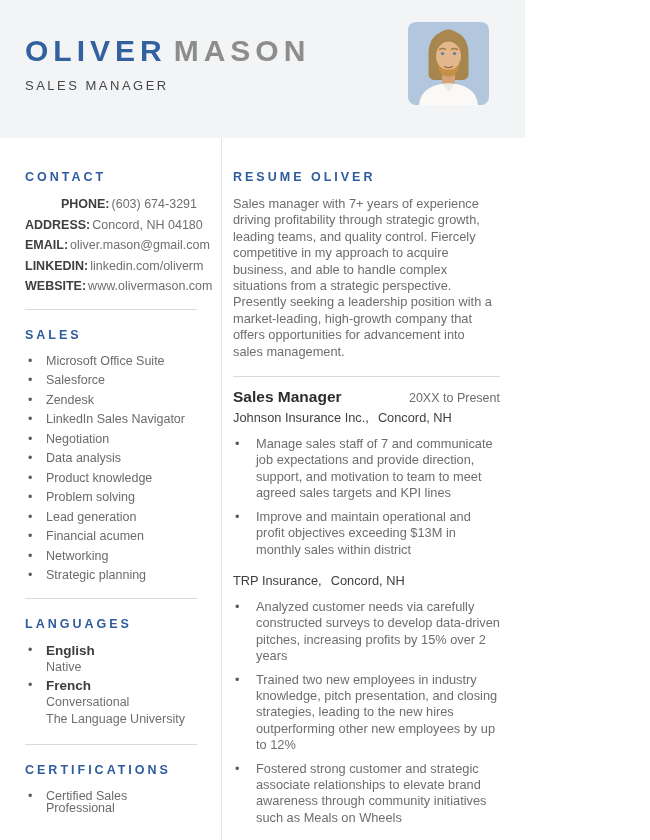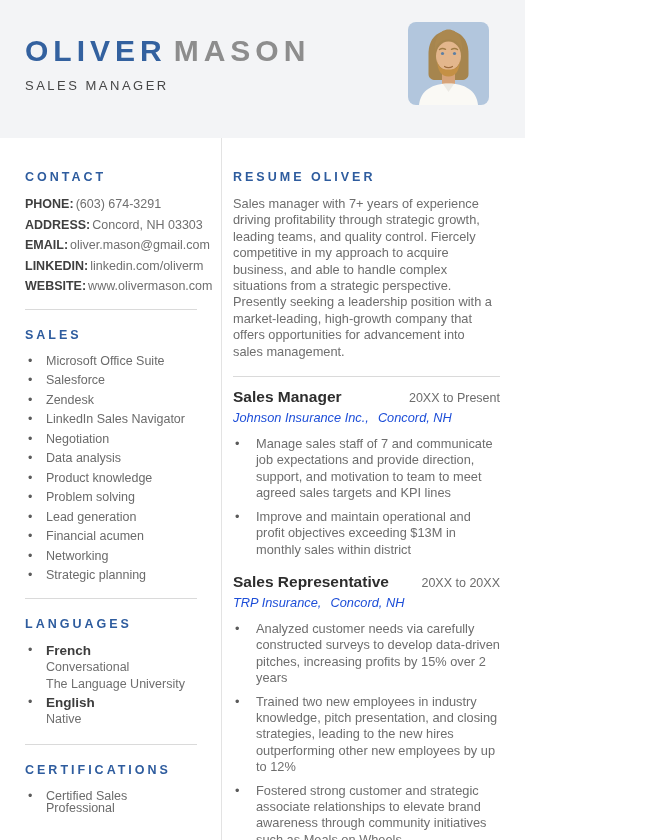--- a/index.html
+++ b/index.html
@@ -56,21 +56,21 @@
     font-size: 12.5px;
     font-weight: 700;
     letter-spacing: 3px;
     color: #2e5c9e;
     line-height: 13px;
   }
   hr.rule { border: none; border-top: 1px solid #dadada; margin: 16px 0 0 0; }
   .after-rule { margin-top: 19px; }
 
   
-  .contact-list { margin-top: 14px; }
+  .contact-list { margin-top: 14px; text-align: right; }
   .contact-item { font-size: 12.5px; line-height: 12.5px; margin-bottom: 8px; white-space: nowrap; }
   .c-label { font-weight: 700; color: #3f3f3f; }
   .c-value { color: #6f6f6f; margin-left: 2px; }
 
   .plain-list { margin-top: 13px; }
   .li-row { display: flex; padding-left: 3px; margin-bottom: 7px; }
   .bullet { width: 18px; flex: none; color: #5a5a5a; font-size: 12.5px; line-height: 12.5px; }
   .bullet::before { content: "•"; }
   .li-text { color: #6b6b6b; font-size: 12.5px; line-height: 12.5px; }
 
@@ -86,21 +86,21 @@
     font-size: 12.8px;
     line-height: 16.4px;
     color: #6e6e6e;
     padding-right: 2px;
   }
   .job { margin-top: 11px; }
   .job + .job { margin-top: 15px; }
   .job-head, .edu-head { display: flex; justify-content: space-between; align-items: baseline; }
   .job-title, .edu-degree { margin: 0; font-size: 15.5px; font-weight: 700; color: #2d2d2d; line-height: 18px; }
   .job-dates, .edu-dates { font-size: 12.5px; color: #6d6d6d; flex: none; margin-left: 10px; }
-  .job-sub, .edu-school { font-style: italic; color: #1d4ed8; font-size: 12.8px; margin-top: 4px; line-height: 15px; }
+  .job-sub, .edu-school { color: #404040; font-size: 12.8px; margin-top: 4px; line-height: 15px; }
   .loc-gap { margin-left: 9px; }
   .bullets { margin-top: 11px; }
   .bullet-row { display: flex; padding-left: 2px; margin-bottom: 7px; }
   .bullet-w { width: 21px; flex: none; color: #5a5a5a; font-size: 12.8px; line-height: 16.4px; }
   .bullet-w::before { content: "•"; }
   .bullet-text { flex: 1; font-size: 12.8px; line-height: 16.4px; color: #6e6e6e; }
   .edu-block { margin-top: 11px; }
 </style>
 </head>
 <body>
@@ -145,21 +145,21 @@
     <aside class="col-left">
 
       <h2 class="sec-h">CONTACT</h2>
       <div class="contact-list">
 
           <div class="contact-item">
             <span class="c-label">PHONE:</span><span class="c-value">(603) 674-3291</span>
           </div>
 
           <div class="contact-item">
-            <span class="c-label">ADDRESS:</span><span class="c-value">Concord, NH 03303</span>
+            <span class="c-label">ADDRESS:</span><span class="c-value">Concord, NH 04180</span>
           </div>
 
           <div class="contact-item">
             <span class="c-label">EMAIL:</span><span class="c-value">oliver.mason@gmail.com</span>
           </div>
 
           <div class="contact-item">
             <span class="c-label">LINKEDIN:</span><span class="c-value">linkedin.com/oliverm</span>
           </div>
 
@@ -231,41 +231,41 @@
           <div class="li-row">
             <span class="bullet"></span>
             <span class="li-text">Strategic planning</span>
           </div>
         </div>
 
       <hr class="rule">
 
       <h2 class="sec-h after-rule">LANGUAGES</h2>
       <div class="lang-list">
+
+          <div class="lang-row">
+            <span class="bullet"></span>
+            <div class="lang-body">
+              <div class="lang-name">English</div>
+              <div>
+
+                  <div class="lang-detail">Native</div>
+                </div>
+            </div>
+          </div>
 
           <div class="lang-row">
             <span class="bullet"></span>
             <div class="lang-body">
               <div class="lang-name">French</div>
               <div>
 
                   <div class="lang-detail">Conversational</div>
 
                   <div class="lang-detail">The Language University</div>
-                </div>
-            </div>
-          </div>
-
-          <div class="lang-row">
-            <span class="bullet"></span>
-            <div class="lang-body">
-              <div class="lang-name">English</div>
-              <div>
-
-                  <div class="lang-detail">Native</div>
                 </div>
             </div>
           </div>
         </div>
 
       <hr class="rule">
 
       <h2 class="sec-h after-rule">CERTIFICATIONS</h2>
       <div class="plain-list">
 
@@ -303,24 +303,20 @@
 
 
                 <div class="bullet-row">
                   <span class="bullet-w"></span>
                   <span class="bullet-text">Improve and maintain operational and profit objectives exceeding $13M in monthly sales within district</span>
                 </div>
               </div>
           </article>
 
           <article class="job">
-            <div class="job-head">
-              <h3 class="job-title">Sales Representative</h3>
-              <span class="job-dates">20XX to 20XX</span>
-            </div>
             <div class="job-sub">
               <span>TRP Insurance,</span><span class="loc-gap">Concord, NH</span>
             </div>
             <div class="bullets">
 
                 <div class="bullet-row">
                   <span class="bullet-w"></span>
                   <span class="bullet-text">Analyzed customer needs via carefully constructed surveys to develop data-driven pitches, increasing profits by 15% over 2 years</span>
                 </div>
 

